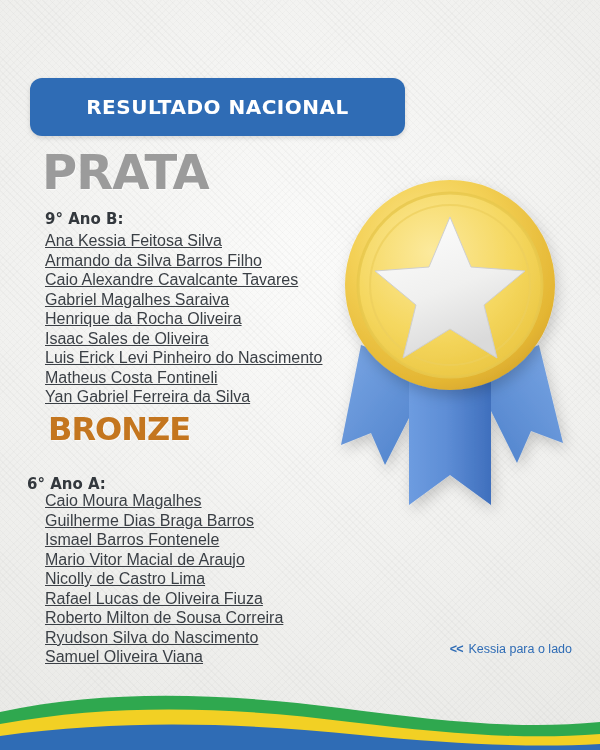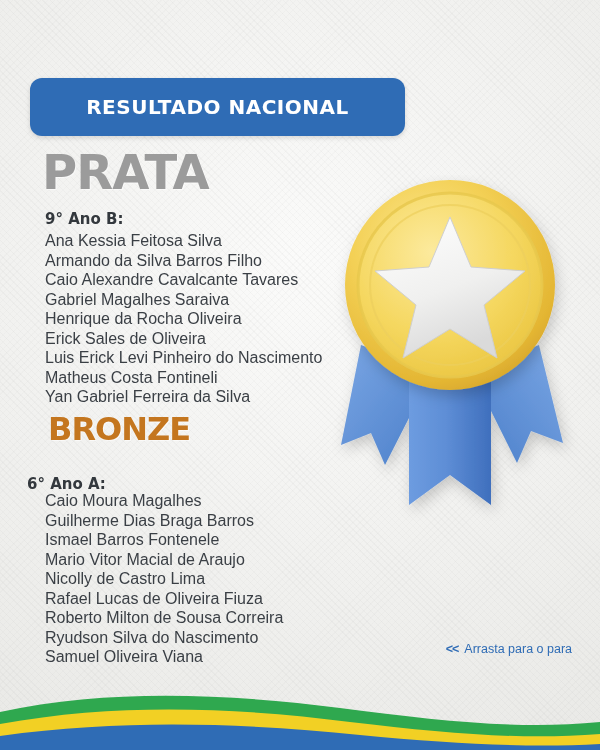--- a/index.html
+++ b/index.html
@@ -88,20 +88,21 @@
     list-style: none;
     margin: 0;
     padding: 0;
   }
   .name-list li {
     font-family: "Liberation Sans", sans-serif;
     font-size: 16px;
     line-height: 19.5px;
     color: #3a3f45;
     white-space: nowrap;
+    text-decoration: underline;
   }
 
   #prata-class { left: 45px; top: 210px; }
   #prata-names { left: 45px; top: 231px; }
 
   #bronze-class { left: 27px; top: 475px; }
   #bronze-names { left: 45px; top: 491px; }
 
   
   #medal {
@@ -149,21 +150,21 @@
   <div id="heading-prata" class="section-heading">PRATA</div>
 
   <div id="prata-class" class="class-label">9° Ano B:</div>
 
   <ul id="prata-names" class="name-list">
     <li>Ana Kessia Feitosa Silva</li>
     <li>Armando da Silva Barros Filho</li>
     <li>Caio Alexandre Cavalcante Tavares</li>
     <li>Gabriel Magalhes Saraiva</li>
     <li>Henrique da Rocha Oliveira</li>
-    <li>Erick Sales de Oliveira</li>
+    <li>Isaac Sales de Oliveira</li>
     <li>Luis Erick Levi Pinheiro do Nascimento</li>
     <li>Matheus Costa Fontineli</li>
     <li>Yan Gabriel Ferreira da Silva</li>
   </ul>
 
   <div id="heading-bronze" class="section-heading">BRONZE</div>
 
   <div id="bronze-class" class="class-label">6° Ano A:</div>
 
   <ul id="bronze-names" class="name-list">
@@ -226,21 +227,21 @@
         <circle cx="125" cy="110" r="92" fill="url(#coinInner)"></circle>
         <circle cx="125" cy="110" r="92" fill="none" stroke="#e8c84d" stroke-width="3" opacity="0.85"></circle>
         <circle cx="125" cy="110" r="80" fill="none" stroke="#eccf5c" stroke-width="2" opacity="0.7"></circle>
         <path d="M125 42 L146 92 L200 96 L159 130 L172 183 L125 154 L78 183 L91 130 L50 96 L104 92 Z" fill="url(#starG)" stroke="#cfcfcf" stroke-width="1"></path>
       </g>
     </svg>
   </div>
 
   <div id="swipe-hint">
     <span class="chev">&lt;&lt;</span>
-    <span>Arrasta para o para</span>
+    <span>Kessia para o lado</span>
   </div>
 
   <div id="bottom-wave">
     <svg width="600" height="72" viewBox="0 0 600 72" xmlns="http://www.w3.org/2000/svg">
       <path d="M0 34 C 110 10, 230 16, 340 30 C 440 43, 520 52, 600 44 L600 72 L0 72 Z" fill="#2fa84f"></path>
       <path d="M0 46 C 120 24, 240 30, 350 44 C 450 56, 525 62, 600 56 L600 72 L0 72 Z" fill="#f2d024"></path>
       <path d="M0 58 C 130 40, 250 46, 360 57 C 455 66, 530 70, 600 66 L600 72 L0 72 Z" fill="#2f6cb5"></path>
     </svg>
   </div>
 </div>

